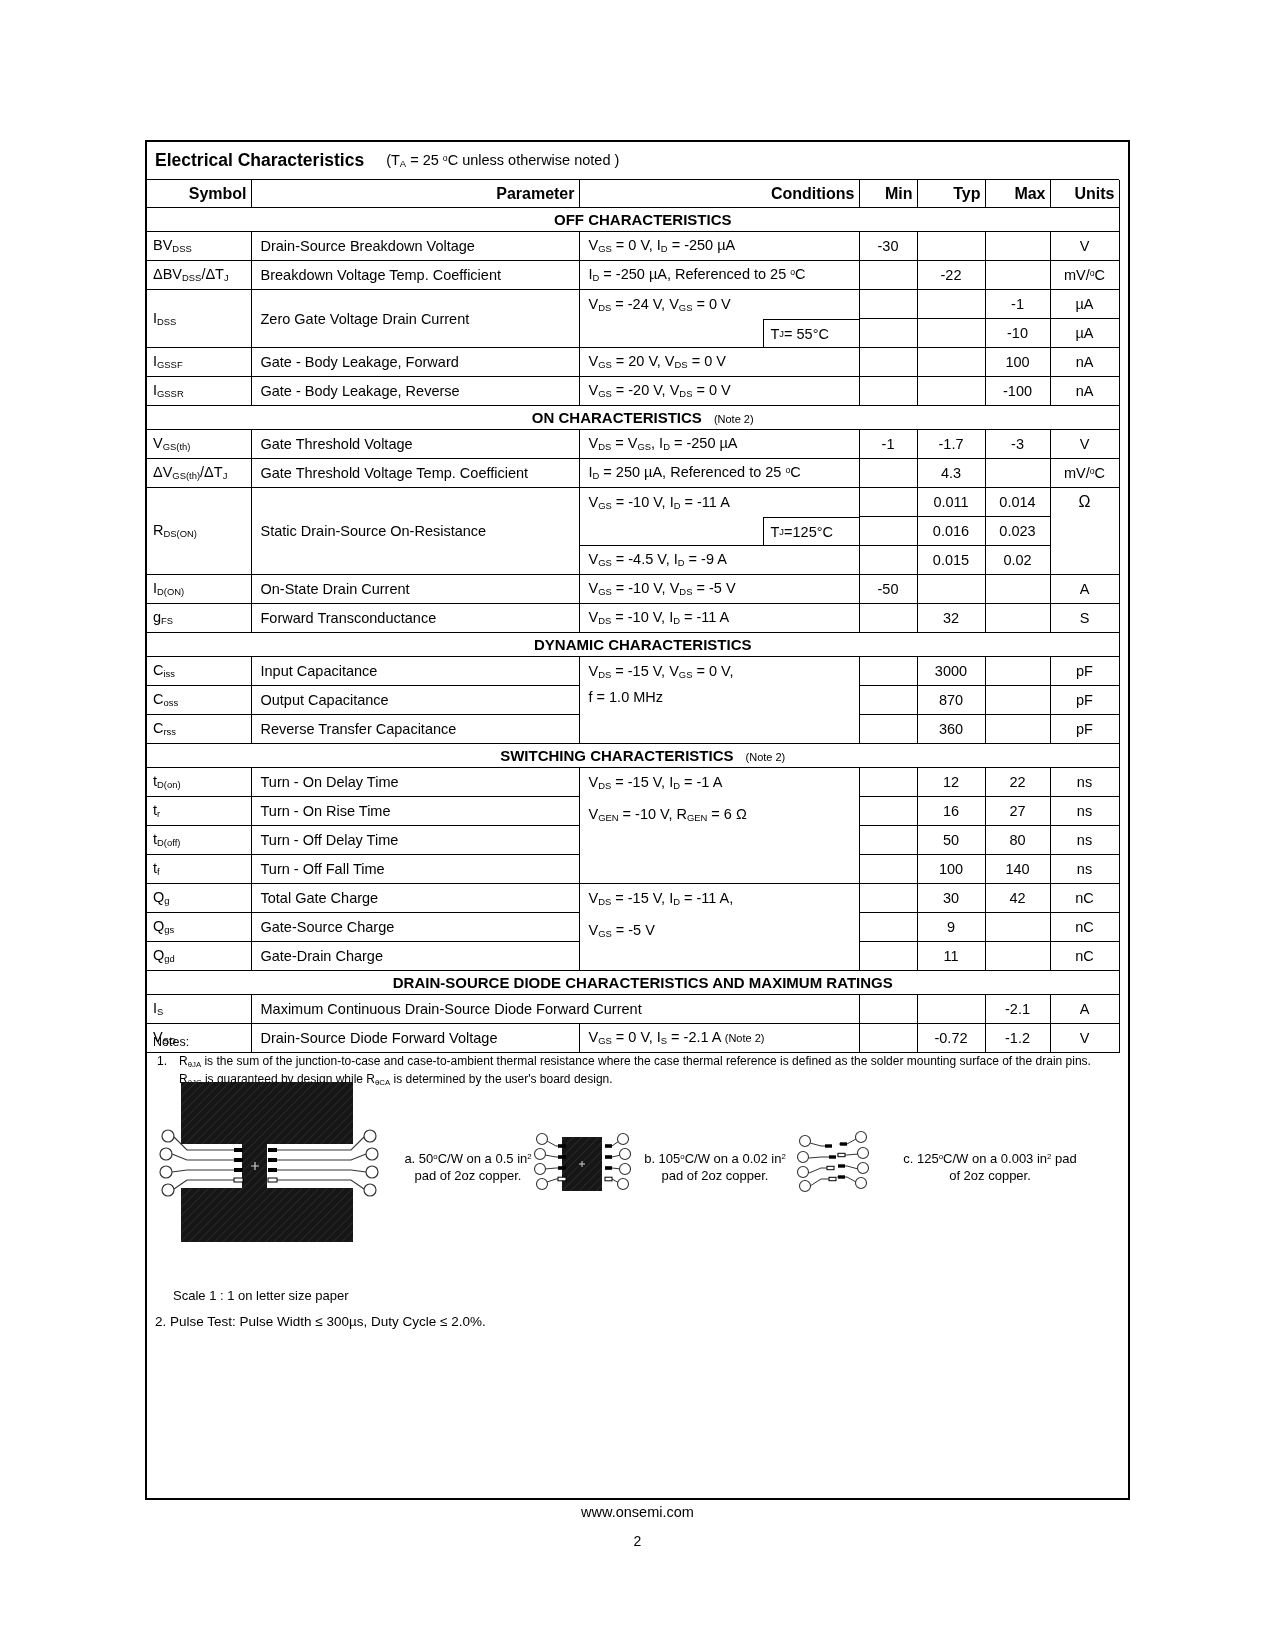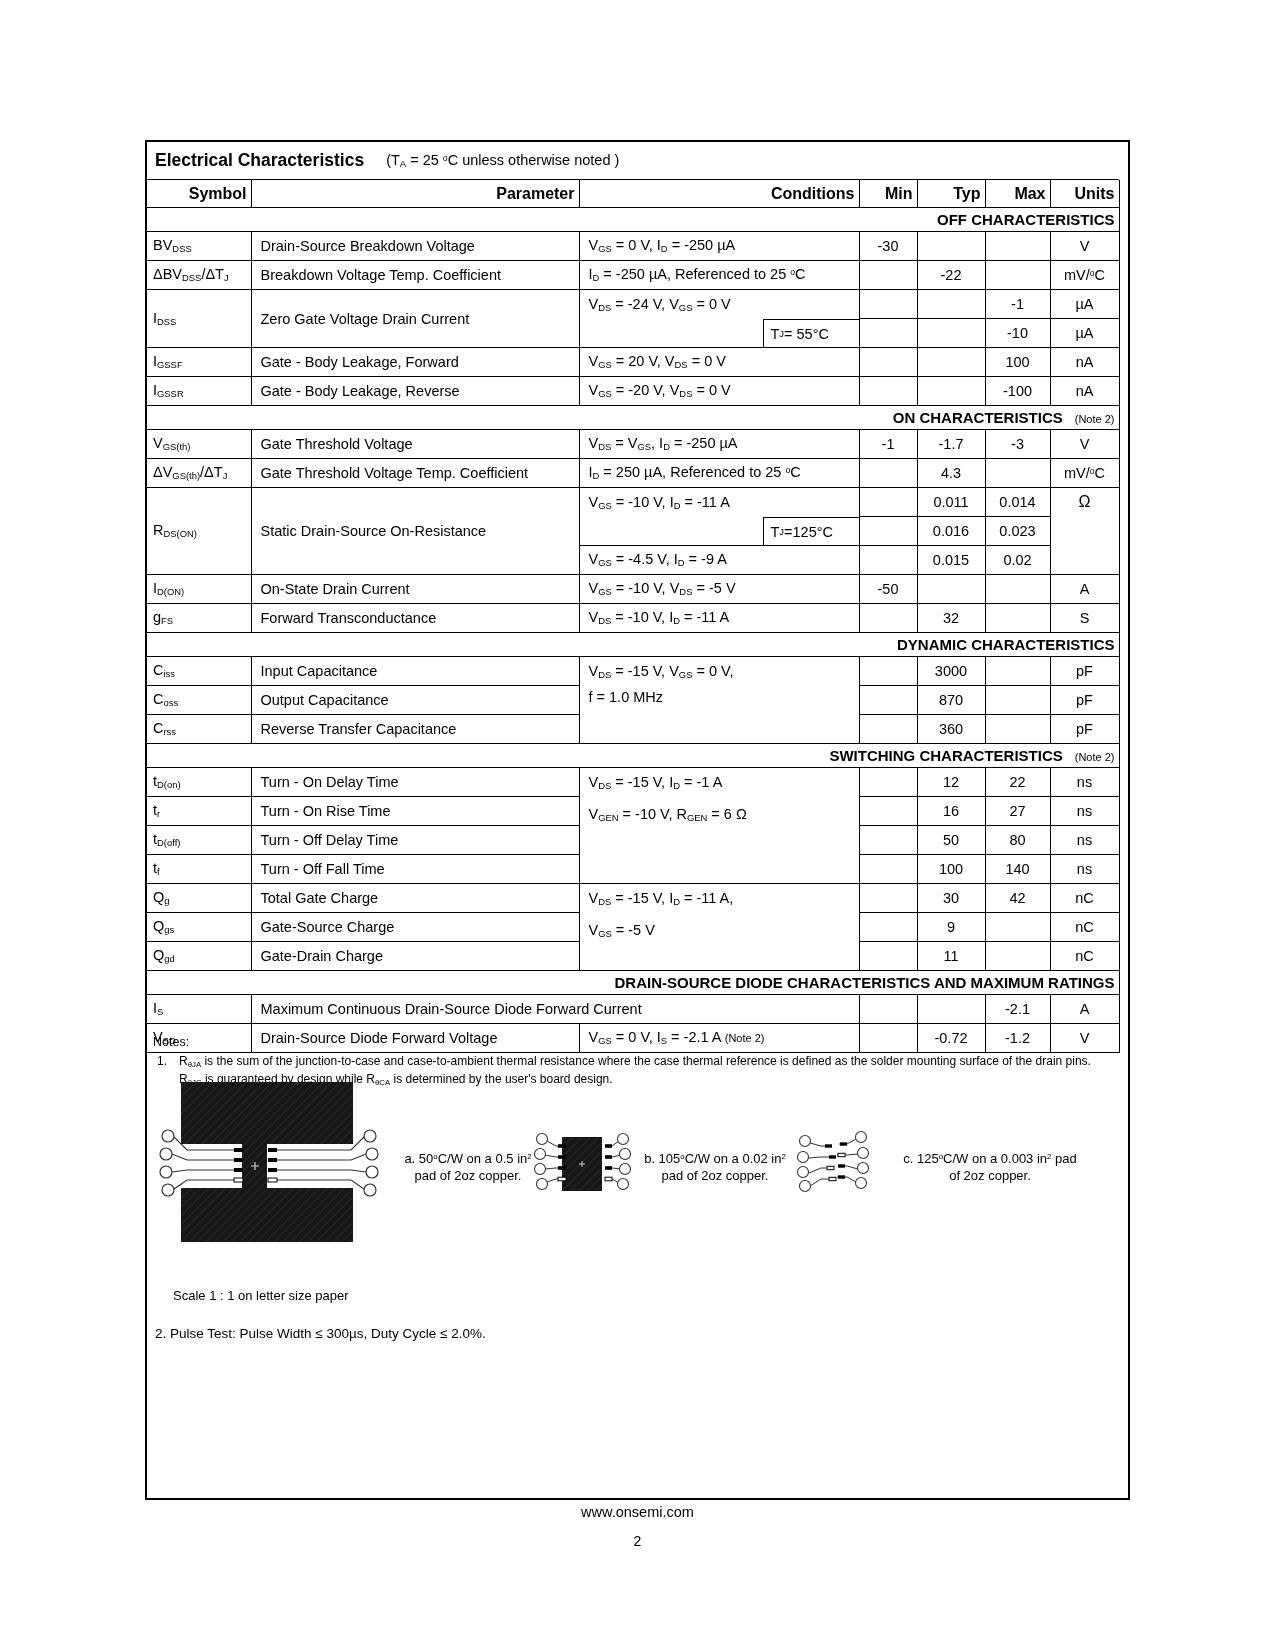--- a/index.html
+++ b/index.html
@@ -9,21 +9,21 @@
   .title{height:38px;width:972px;border-bottom:1px solid #000;padding-left:8px;
          display:flex;align-items:center;box-sizing:border-box;gap:18px;}
   .t1{font-weight:bold;font-size:17.5px;}
   .t2{font-size:14.5px;margin-left:4px;}
   table{position:absolute;left:0;top:38px;border-collapse:collapse;table-layout:fixed;width:972px;}
   td{border:1px solid #000;font-size:14.5px;padding:0 4px;height:28px;overflow:hidden;
      vertical-align:middle;}
   td:first-child{border-left:none;}
   thead td{border-top:none;font-weight:bold;font-size:16px;text-align:right;padding-left:8px;height:27px;}
   thead td.h-sym{padding-left:6px;}
-  tr.sec td{height:23px;border-left:none;text-align:right;padding-left:24px;}
+  tr.sec td{height:23px;border-left:none;text-align:center;padding-left:24px;}
   .sec-label{font-weight:bold;font-size:15px;}
   .sec-note{font-size:11px;margin-left:12px;}
   .k-s{text-align:left;padding-left:6px;font-size:14.5px;}
   .k-p{text-align:left;padding-left:9px;}
   .k-c{text-align:left;padding-left:9px;}
   .k-ct{text-align:left;padding-left:9px;vertical-align:top;line-height:28px;}
   .lh24{line-height:23px;padding-top:3px;}
   .k-n,.k-u{text-align:center;}
   .ohm{vertical-align:top;line-height:28px;font-size:16px;}
   .has-tj{position:relative;padding-right:0;margin-top:9px;}
@@ -34,21 +34,21 @@
   sup{font-size:60%;vertical-align:0.5em;}
   .sm{font-size:11px;}
   .notes-label{position:absolute;left:6px;top:893px;font-size:12.5px;}
   .note1{position:absolute;left:10px;top:912px;width:952px;font-size:12px;line-height:15px;}
   .note1 .num{position:absolute;left:0;top:0;}
   .note1 .body{display:block;padding-left:22px;}
   .figwrap{position:absolute;}
   .figwrap svg{display:block;}
   .cap{position:absolute;font-size:13px;line-height:17px;text-align:center;}
   .scale{position:absolute;left:26px;top:1146px;font-size:13px;}
-  .note2{position:absolute;left:8px;top:1172px;font-size:13.5px;margin-top:12px;}
+  .note2{position:absolute;left:8px;top:1172px;font-size:13.5px;}
   .footer-url{position:absolute;top:1504px;left:0;width:1275px;text-align:center;font-size:14.5px;}
   .footer-page{position:absolute;top:1533px;left:0;width:1275px;text-align:center;font-size:14px;}
 </style>
 </head>
 <body>
 
 <div class="frame">
 
   <div class="title">
     <span class="t1">Electrical Characteristics</span>

